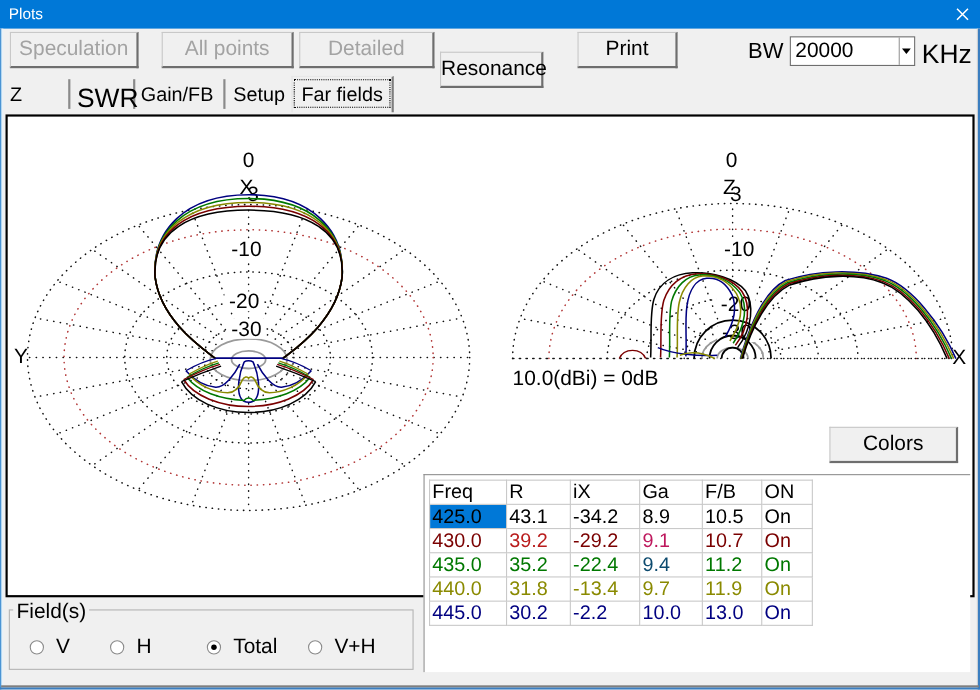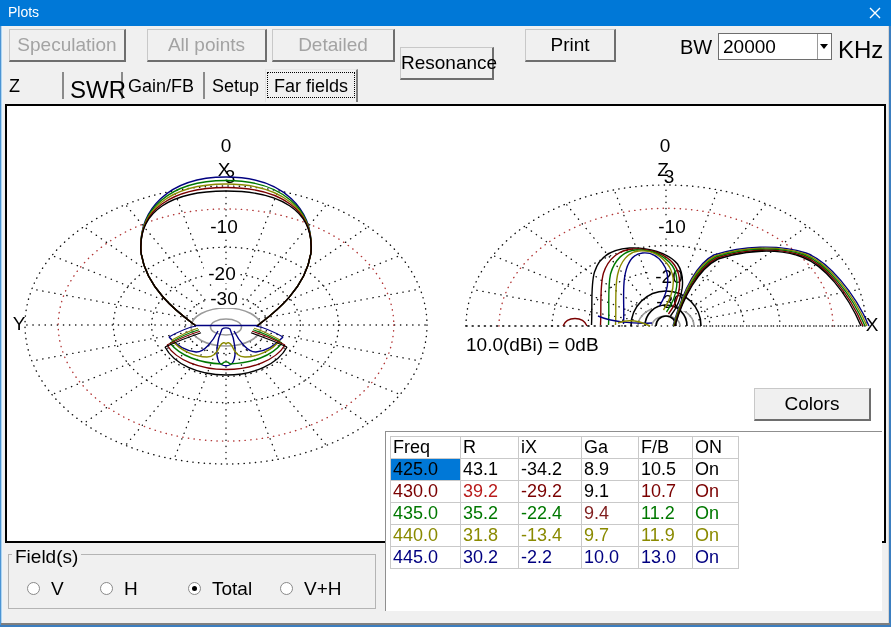--- a/index.html
+++ b/index.html
@@ -178,29 +178,29 @@
         <td style="color:#000000;">43.1</td>
         <td style="color:#000000;">-34.2</td>
         <td style="color:#000000;">8.9</td>
         <td style="color:#000000;">10.5</td>
         <td style="color:#000000;">On</td>
       </tr>
 <tr>
         <td style="color:#7a0000;">430.0</td>
         <td style="color:#b91c1c;">39.2</td>
         <td style="color:#7a0000;">-29.2</td>
-        <td style="color:#000000;">9.1</td>
+        <td style="color:#be185d;">9.1</td>
         <td style="color:#7a0000;">10.7</td>
         <td style="color:#7a0000;">On</td>
       </tr>
 <tr>
         <td style="color:#007800;">435.0</td>
         <td style="color:#007800;">35.2</td>
         <td style="color:#007800;">-22.4</td>
-        <td style="color:#7f1d1d;">9.4</td>
+        <td style="color:#0c4a6e;">9.4</td>
         <td style="color:#007800;">11.2</td>
         <td style="color:#007800;">On</td>
       </tr>
 <tr>
         <td style="color:#8a8a00;">440.0</td>
         <td style="color:#8a8a00;">31.8</td>
         <td style="color:#8a8a00;">-13.4</td>
         <td style="color:#8a8a00;">9.7</td>
         <td style="color:#8a8a00;">11.9</td>
         <td style="color:#8a8a00;">On</td>

